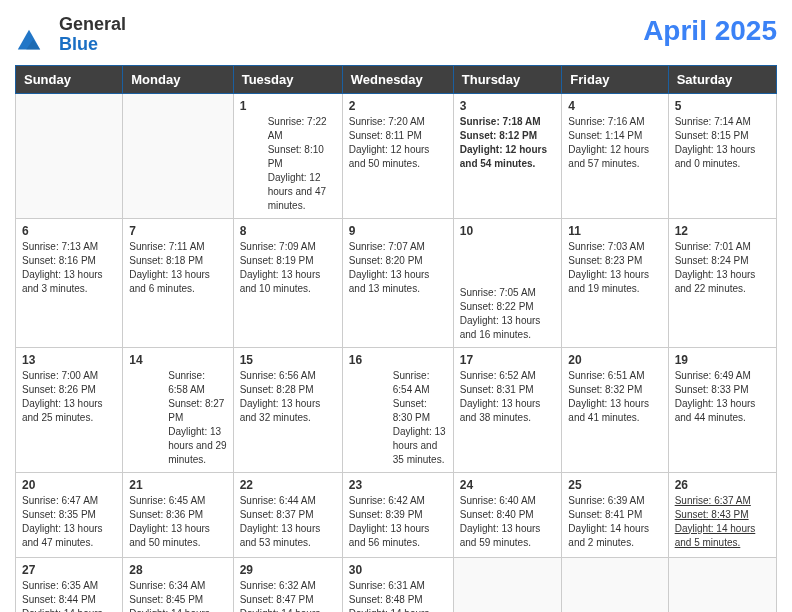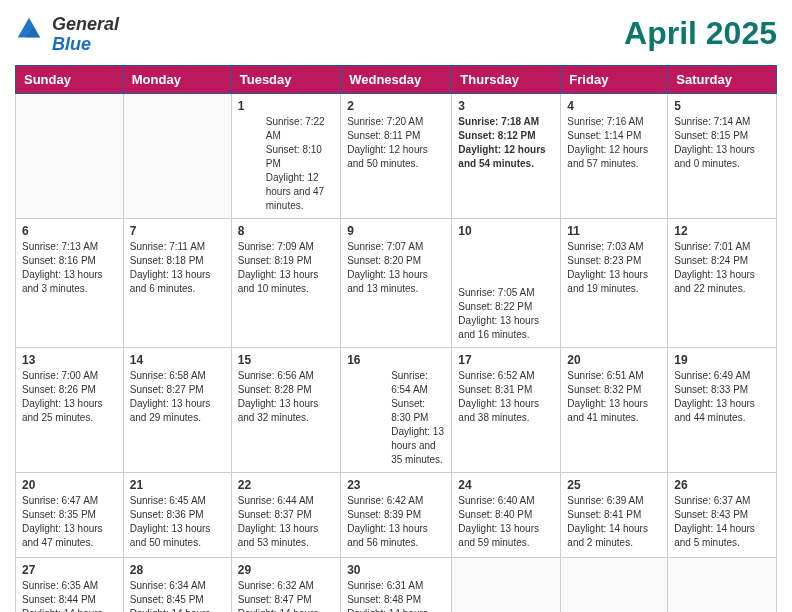--- a/index.html
+++ b/index.html
@@ -11,54 +11,53 @@
       padding: 15px;
     }
     .header {
       display: flex;
       justify-content: space-between;
       align-items: flex-start;
       margin-bottom: 10px;
     }
     .logo {
       display: flex;
-      align-items: flex-start;
-      gap: 9px;
-      font-style: italic;
+      align-items: flex-end;
+      gap: 16px;
     }
     .logo-text {
       font-size: 18px;
       font-weight: bold;
       line-height: 1.1;
     }
     .logo-general { color: #333; }
     .logo-blue { color: #1a6fc4; margin-top: 24px; }
     .logo-icon {
       width: 28px;
       height: 28px;
     }
     .title-block {
       text-align: right;
     }
     .month-title {
-      font-size: 32px;
+      font-size: 28px;
       font-weight: bold;
-      color: #0f766e;
+      color: #3b82f6;
     }
     .location {
       font-size: 15px;
       color: #555;
     }
     .calendar {
       width: 100%;
       border-collapse: collapse;
       border: 1px solid #ccc;
     }
     .calendar th {
-      background-color: #be185d;
+      background-color: #404040;
       color: #fff;
       text-align: left;
       padding: 6px 8px;
       font-size: 13px;
       border: 1px solid #1a5fa0;
     }
     .calendar td {
       vertical-align: top;
       padding: 5px 6px;
       border: 1px solid #ccc;
@@ -198,21 +197,21 @@
       </tr>
       <tr class="week-row">
         <td>
           <span class="day-num">13</span>
           <div class="day-info" style="white-space: pre-line;">Sunrise: 7:00 AM
 Sunset: 8:26 PM
 Daylight: 13 hours and 25 minutes.</div>
         </td>
         <td>
           <span class="day-num">14</span>
-          <div class="day-info" style="white-space: pre-line;">Sunrise: 6:58 AM
+          <div class="day-info" style="white-space: pre-line; margin-left: 39px;">Sunrise: 6:58 AM
 Sunset: 8:27 PM
 Daylight: 13 hours and 29 minutes.</div>
         </td>
         <td>
           <span class="day-num">15</span>
           <div class="day-info" style="white-space: pre-line;">Sunrise: 6:56 AM
 Sunset: 8:28 PM
 Daylight: 13 hours and 32 minutes.</div>
         </td>
         <td>
@@ -272,21 +271,21 @@
 Daylight: 13 hours and 59 minutes.</div>
         </td>
         <td>
           <span class="day-num">25</span>
           <div class="day-info" style="white-space: pre-line;">Sunrise: 6:39 AM
 Sunset: 8:41 PM
 Daylight: 14 hours and 2 minutes.</div>
         </td>
         <td>
           <span class="day-num">26</span>
-          <div class="day-info" style="white-space: pre-line;">Sunrise: 6:37 AM
+          <div class="day-info" style="white-space: pre-line; text-decoration: underline;">Sunrise: 6:37 AM
 Sunset: 8:43 PM
 Daylight: 14 hours and 5 minutes.</div>
         </td>
       </tr>
       <tr class="week-row">
         <td>
           <span class="day-num">27</span>
           <div class="day-info" style="white-space: pre-line;">Sunrise: 6:35 AM
 Sunset: 8:44 PM
 Daylight: 14 hours and 8 minutes.</div>

